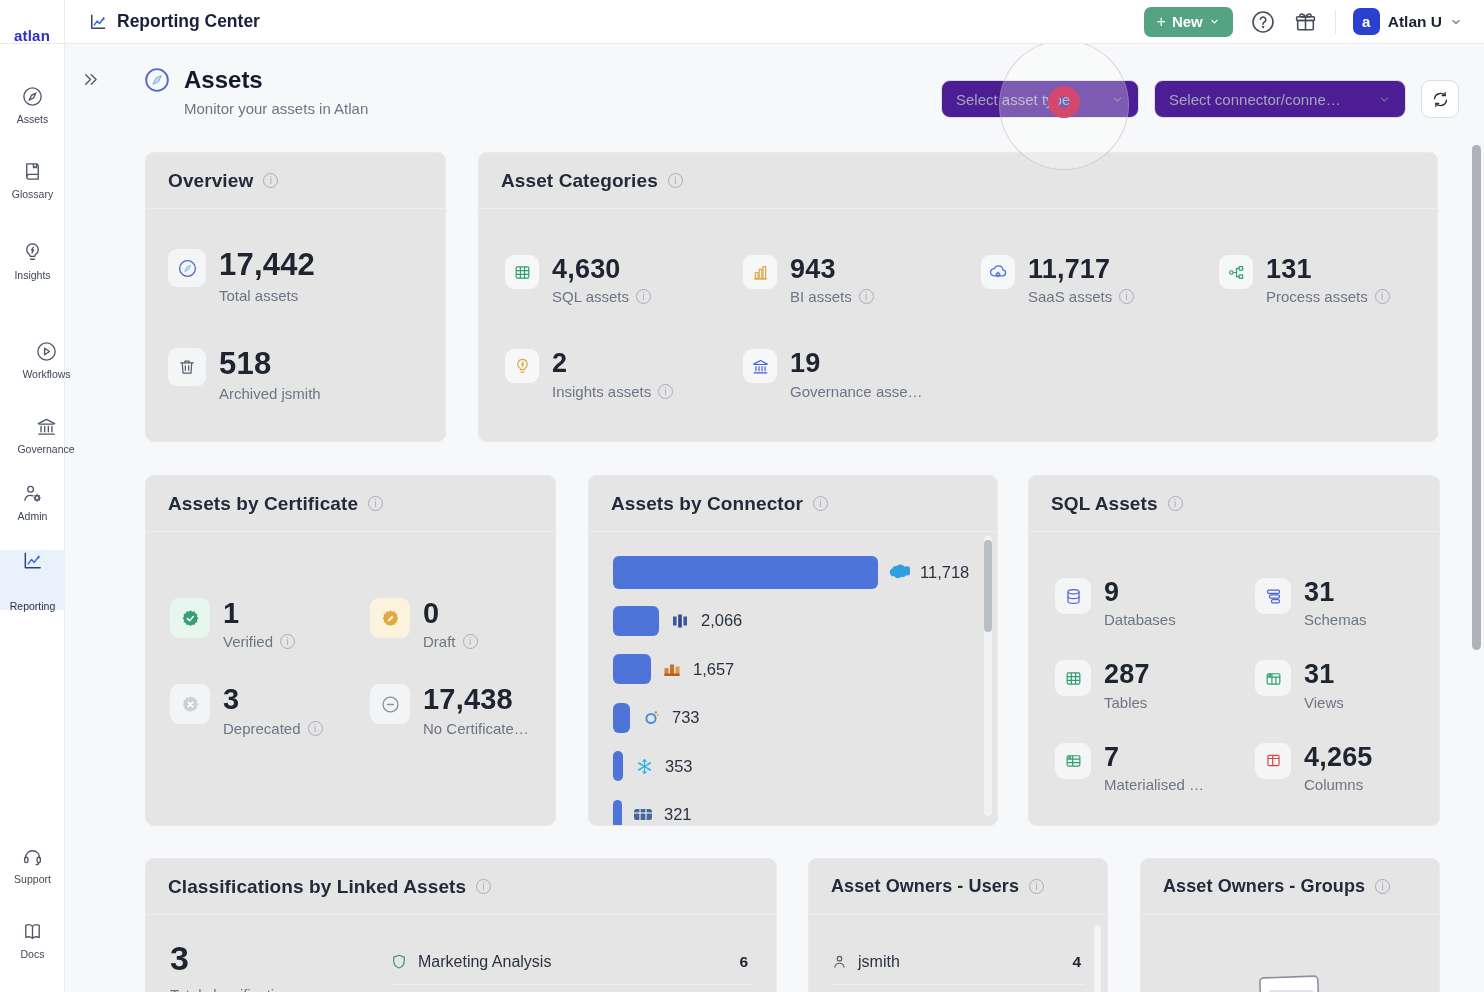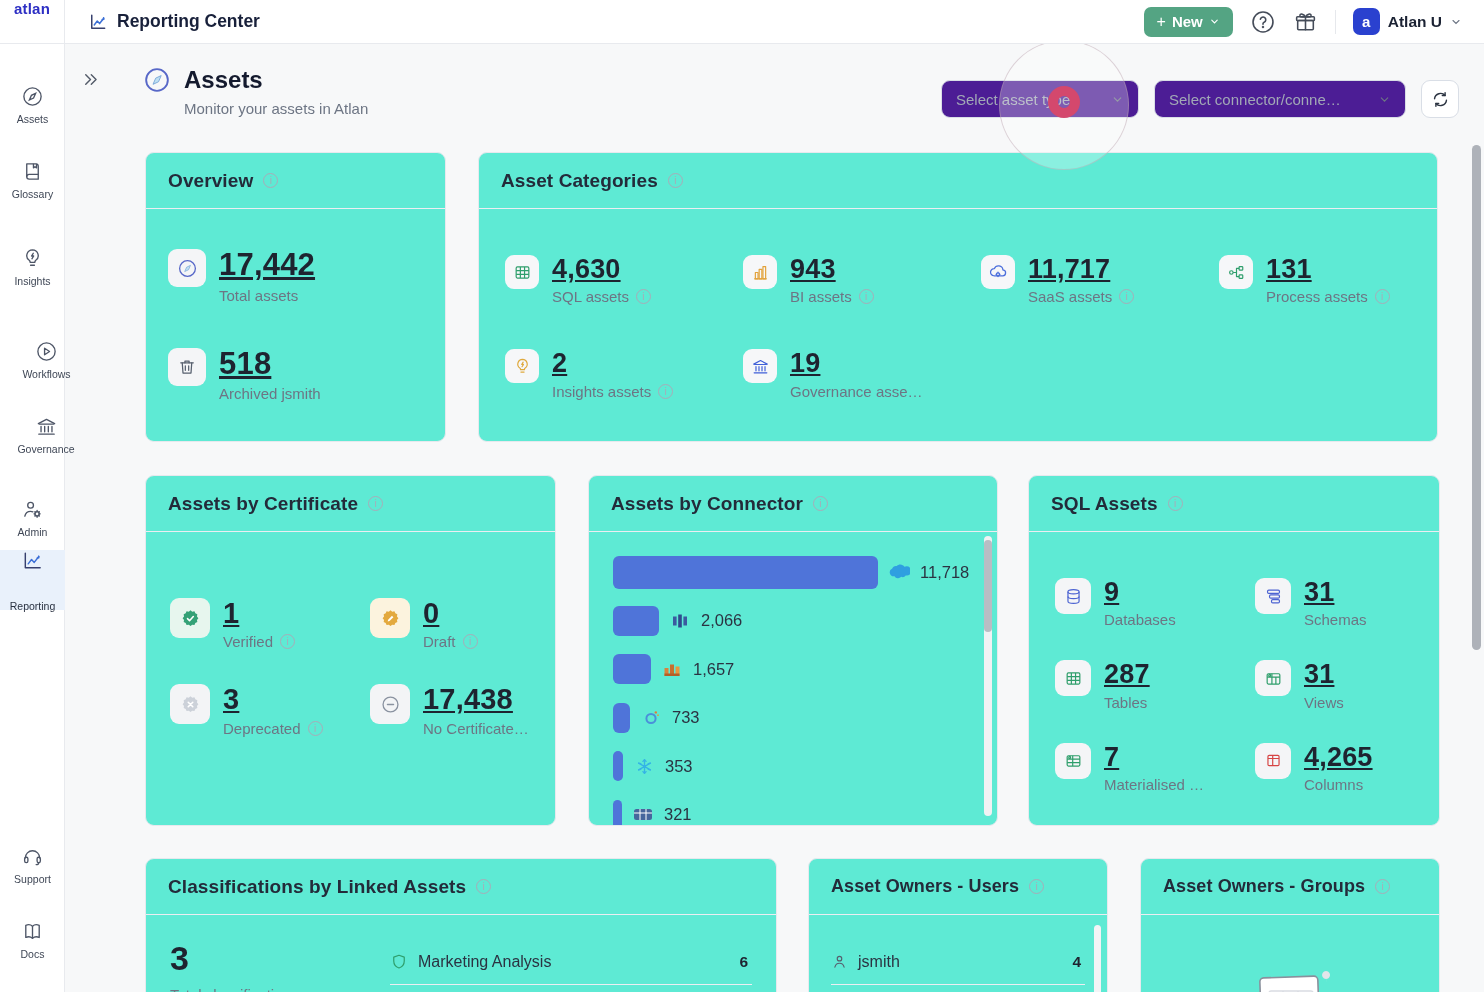--- a/index.html
+++ b/index.html
@@ -2,21 +2,21 @@
 <html><head>
 <meta charset="utf-8">
 <style>
   * { margin:0; padding:0; box-sizing:border-box; }
   html,body { width:1484px; height:992px; overflow:hidden; }
   body { font-family:"Liberation Sans", sans-serif; background:#f7f8f9; color:#232b3a; position:relative; }
   svg { display:block; }
 
   
   .topbar { position:absolute; top:0; left:0; width:1484px; height:44px; background:#fff; border-bottom:1px solid #e8eaee; display:flex; align-items:center; z-index:30; }
-  .logo-cell { width:65px; height:44px; display:flex; align-items:flex-start; justify-content:center; border-right:1px solid #e8eaee; }
+  .logo-cell { width:65px; height:44px; display:flex; align-items:flex-end; justify-content:center; border-right:1px solid #e8eaee; }
   .logo-text { color:#2d2fc4; font-weight:700; font-size:15px; letter-spacing:.2px; }
   .tb-title-wrap { display:flex; align-items:center; gap:9px; padding-left:23px; flex:1; }
   .tb-title { font-size:17.5px; font-weight:700; color:#18203a; }
   .tb-right { display:flex; align-items:center; gap:17px; padding-right:22px; }
   .new-btn { background:#54a483; color:#fff; border:none; border-radius:7px; height:30px; padding:0 13px; font-size:15px; font-weight:600; display:flex; align-items:center; gap:6px; cursor:pointer; font-family:inherit; }
   .new-btn .plus::before { content:"+"; font-size:16px; font-weight:500; }
   .tb-divider { width:1px; height:24px; background:#e6e8ec; }
   .avatar { width:27px; height:27px; border-radius:7px; background:#2a41cf; color:#fff; display:flex; align-items:center; justify-content:center; font-weight:700; font-size:15px; }
   .avatar::before { content:"a"; }
   .user-name { font-size:15.5px; font-weight:600; color:#1b2233; }
@@ -40,29 +40,29 @@
   .select { position:absolute; top:36px; height:38px; background:#4c1d95; border:1px solid #d9dee6; border-radius:9px; display:flex; align-items:center; justify-content:space-between; padding:0 14px; color:#a2a9b6; font-size:15px; cursor:pointer; }
   .sel-1 { left:876px; width:198px; }
   .sel-2 { left:1089px; width:252px; }
   .refresh-btn { position:absolute; left:1356px; top:36px; width:38px; height:38px; background:#fff; border:1px solid #d9dee6; border-radius:9px; display:flex; align-items:center; justify-content:center; cursor:pointer; color:#2c3442; }
 
   
   .cursor-halo { position:absolute; left:934px; top:-4px; width:130px; height:130px; border-radius:50%; border:1px solid rgba(185,160,170,.45); background:rgba(255,255,255,.28); z-index:40; pointer-events:none; }
   .cursor-ring { position:absolute; left:983px; top:42px; width:32px; height:32px; border-radius:50%; border:10px solid #d4486d; z-index:41; pointer-events:none; }
 
   
-  .card { position:absolute; background:#5eead4; border:1px solid #e7e9ee; border-radius:9px; overflow:hidden; }
+  .card { position:absolute; background:#e5e5e5; border:1px solid #e7e9ee; border-radius:9px; overflow:hidden; }
   .card-h { height:56px; padding:0 22px; display:flex; align-items:center; gap:10px; border-bottom:1px solid #eceef2; }
   .card-title { font-size:19px; font-weight:600; color:#232b3a; letter-spacing:.1px; }
   .info { width:15px; height:15px; min-width:15px; border:1.2px solid #a7adb8; border-radius:50%; color:#a7adb8; font-size:10px; display:inline-flex; align-items:center; justify-content:center; cursor:pointer; }
   .info::before { content:"i"; }
 
   .stat { display:flex; gap:13px; align-items:flex-start; }
   .stat-ico { width:38px; height:38px; min-width:38px; border-radius:9px; background:#f4f5f7; display:flex; align-items:center; justify-content:center; }
-  .stat-num { font-size:28px; font-weight:700; color:#1e2430; letter-spacing:.2px; line-height:1.05;text-decoration:underline; }
+  .stat-num { font-size:28px; font-weight:700; color:#1e2430; letter-spacing:.2px; line-height:1.05; }
   .stat-lbl { font-size:15px; color:#6d7584; margin-top:5px; display:flex; align-items:center; gap:7px; white-space:nowrap; }
 
   .c-overview { left:80px; top:108px; width:301px; height:290px; }
   .ov-body { padding:40px 22px 0; display:flex; flex-direction:column; gap:44px; }
   .ov-body .stat-num { font-size:31px; }
 
   .c-categories { left:413px; top:108px; width:960px; height:290px; }
   .cat-body { display:grid; grid-template-columns:238px 238px 238px 1fr; padding:46px 0 0 26px; row-gap:44px; }
   .cat-body .stat-ico { width:34px; height:34px; min-width:34px; background:#f6f7f9; }
   .cat-body .stat-num { font-size:27px; }
@@ -178,21 +178,21 @@
     <span>
       <svg width="23" height="23" viewBox="0 0 24 24" fill="none" stroke="currentColor" stroke-width="1.4" stroke-linejoin="round">
           <path d="M6 4h9.5A2.5 2.5 0 0 1 18 6.5V20H8.5A2.5 2.5 0 0 1 6 17.5z"></path>
           <path d="M6 17.5A2.5 2.5 0 0 1 8.5 15H18"></path>
           <path d="M13 4v4.2l1.6-1.1 1.6 1.1V4"></path>
         </svg>
     </span>
     <span class="lbl">Glossary</span>
   </div>
 
-  <div class="side-item" style="top:193px;">
+  <div class="side-item" style="top:187px;">
     <span>
       <svg width="23" height="23" viewBox="0 0 24 24" fill="none" stroke="currentColor" stroke-width="1.4" stroke-linecap="round" stroke-linejoin="round">
           <path d="M12 3a6 6 0 0 1 3.4 10.9c-.6.4-.9 1-.9 1.6v.5H9.5v-.5c0-.6-.3-1.2-.9-1.6A6 6 0 0 1 12 3z"></path>
           <path d="M10 19h4"></path>
           <path d="M12.8 6.5L11 9.4h2.2l-1.8 2.9"></path>
         </svg>
     </span>
     <span class="lbl">Insights</span>
   </div>
 
@@ -211,21 +211,21 @@
       <svg width="23" height="23" viewBox="0 0 24 24" fill="none" stroke="currentColor" stroke-width="1.4" stroke-linecap="round" stroke-linejoin="round">
           <path d="M3.5 9L12 4.5 20.5 9"></path>
           <path d="M4.5 9.5h15"></path>
           <path d="M6.3 12v5.5M10.1 12v5.5M13.9 12v5.5M17.7 12v5.5"></path>
           <path d="M4 20h16"></path>
         </svg>
     </span>
     <span class="lbl">Governance</span>
   </div>
 
-  <div class="side-item" style="top:444px;">
+  <div class="side-item" style="top:428px;">
     <span>
       <svg width="23" height="23" viewBox="0 0 24 24" fill="none" stroke="currentColor" stroke-width="1.4" stroke-linecap="round">
           <circle cx="10" cy="7.5" r="3"></circle>
           <path d="M4 19c.7-3.2 3-5 6-5 .9 0 1.7.15 2.4.45"></path>
           <circle cx="16.8" cy="16.5" r="2.3"></circle>
           <path d="M16.8 12.9v1.2M16.8 18.9v1.2M20 16.5h-1.2M14.8 16.5h-1.2M19.1 14.2l-.9.9M15.4 17.9l-.9.9M19.1 18.8l-.9-.9M15.4 15.1l-.9-.9"></path>
         </svg>
     </span>
     <span class="lbl">Admin</span>
   </div>

